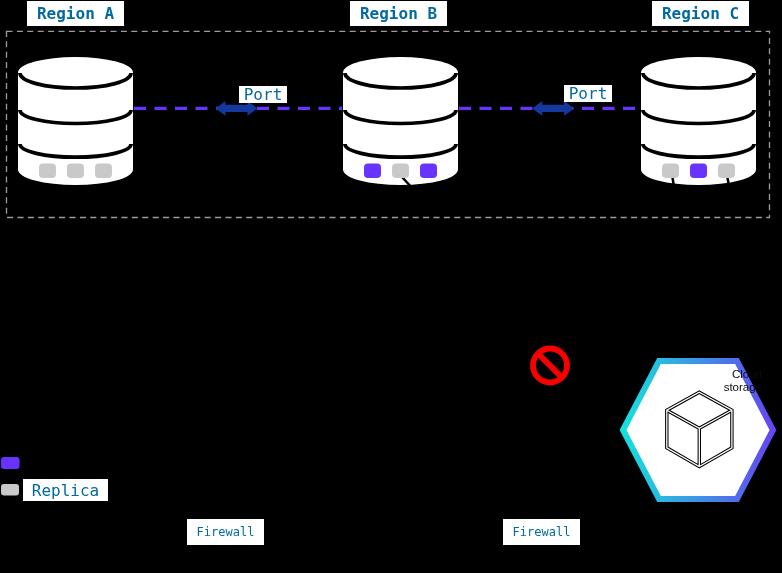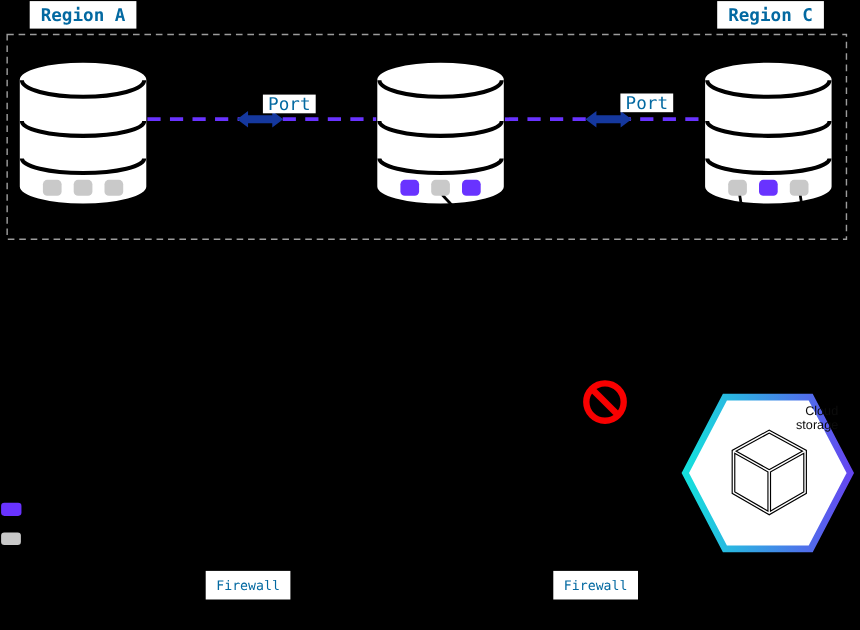--- a/index.html
+++ b/index.html
@@ -81,25 +81,27 @@
     <g>
       <polygon points="623,430 659,361 737,361 773,430 737,499 659,499" fill="#ffffff" stroke="url(#hexgrad)" stroke-width="6" stroke-linejoin="miter"></polygon>
       <g>
         <path d="M699.3 392.3 L731.9 410.2 L731.9 447.8 L699.3 466.6 L666.8 447.8 L666.8 410.2 Z M666.8 410.2 L699.3 428.3 L731.9 410.2 M699.3 428.3 L699.3 466.6" fill="none" stroke="#000000" stroke-width="3.4" stroke-linejoin="miter"></path>
         <path d="M699.3 392.3 L731.9 410.2 L731.9 447.8 L699.3 466.6 L666.8 447.8 L666.8 410.2 Z M666.8 410.2 L699.3 428.3 L731.9 410.2 M699.3 428.3 L699.3 466.6" fill="none" stroke="#ffffff" stroke-width="1.3" stroke-linejoin="miter"></path>
       </g>
     </g>
   </svg>
 
   <div class="label-box region-label" style="left:27px;top:1px;">Region A</div>
+  <div class="label-box region-label" style="left:350px;top:1px;">Region B</div>
   <div class="label-box region-label" style="left:652px;top:1px;">Region C</div>
 
   <div class="label-box port-label" style="left:239px;top:85.5px;">Port</div>
   <div class="label-box port-label" style="left:564px;top:85px;">Port</div>
 
+  <div class="label-box legend-label" style="left:23px;top:479px;width:85px;height:22px;">Replica</div>
 
   <div class="label-box firewall-label" style="left:187px;top:519px;">Firewall</div>
   <div class="label-box firewall-label" style="left:503px;top:519px;">Firewall</div>
 
   <div class="cloud-label">
     <div>Cloud</div>
     <div>storage</div>
   </div>
 
 </div>

